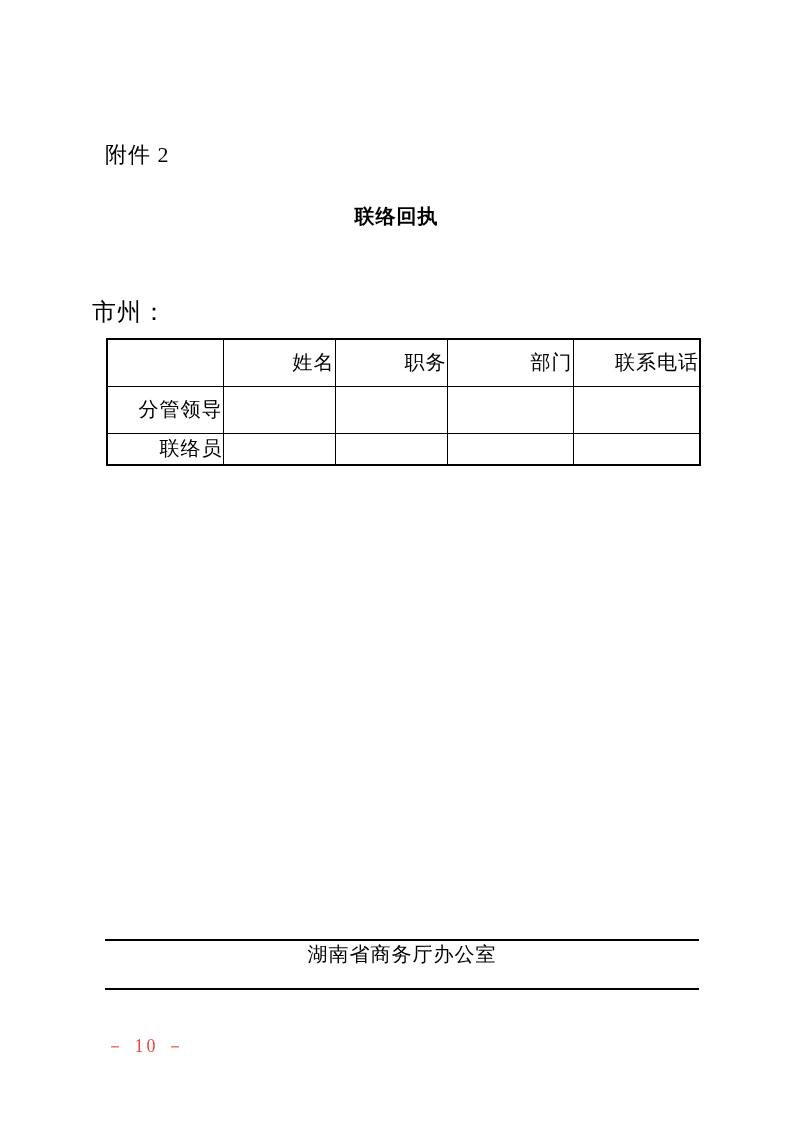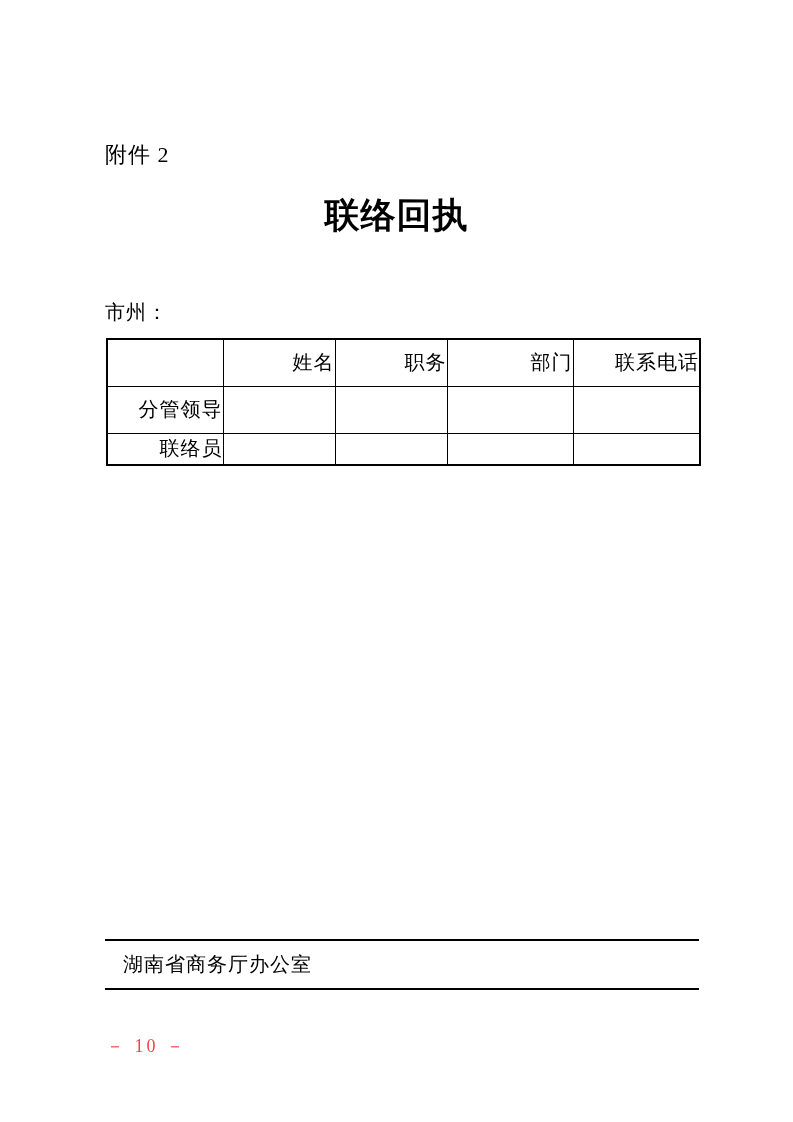--- a/index.html
+++ b/index.html
@@ -24,31 +24,31 @@
     line-height: 28px;
     letter-spacing: 1px;
     text-align: center;
   }
   .doc-title {
     position: absolute;
     left: 0;
     top: 198px;
     width: 793px;
     text-align: center;
-    font-size: 35px;
+    font-size: 20px;
     line-height: 36px;
     font-weight: bold;
     letter-spacing: 1px;
     margin: 0;
   }
   .region-label {
     position: absolute;
-    left: 105px;
+    left: 92px;
     top: 298px;
-    font-size: 20px;
+    font-size: 24px;
     line-height: 28px;
     letter-spacing: 1px;
   }
   .contact-table {
     position: absolute;
     left: 106px;
     top: 338px;
     width: 593px;
     border-collapse: collapse;
     table-layout: fixed;
@@ -75,20 +75,21 @@
     height: 51px;
     border-top: 2px solid #000000;
     border-bottom: 2px solid #000000;
     box-sizing: border-box;
     display: flex;
     justify-content: space-between;
     align-items: center;
     padding: 0 18px;
     font-size: 20px;
     letter-spacing: 1px;
+    flex-direction: column;
   }
   .page-number {
     position: absolute;
     left: 106px;
     top: 1034px;
     font-size: 18px;
     letter-spacing: 3px;
     color: #ef4444;
   }
 </style>

